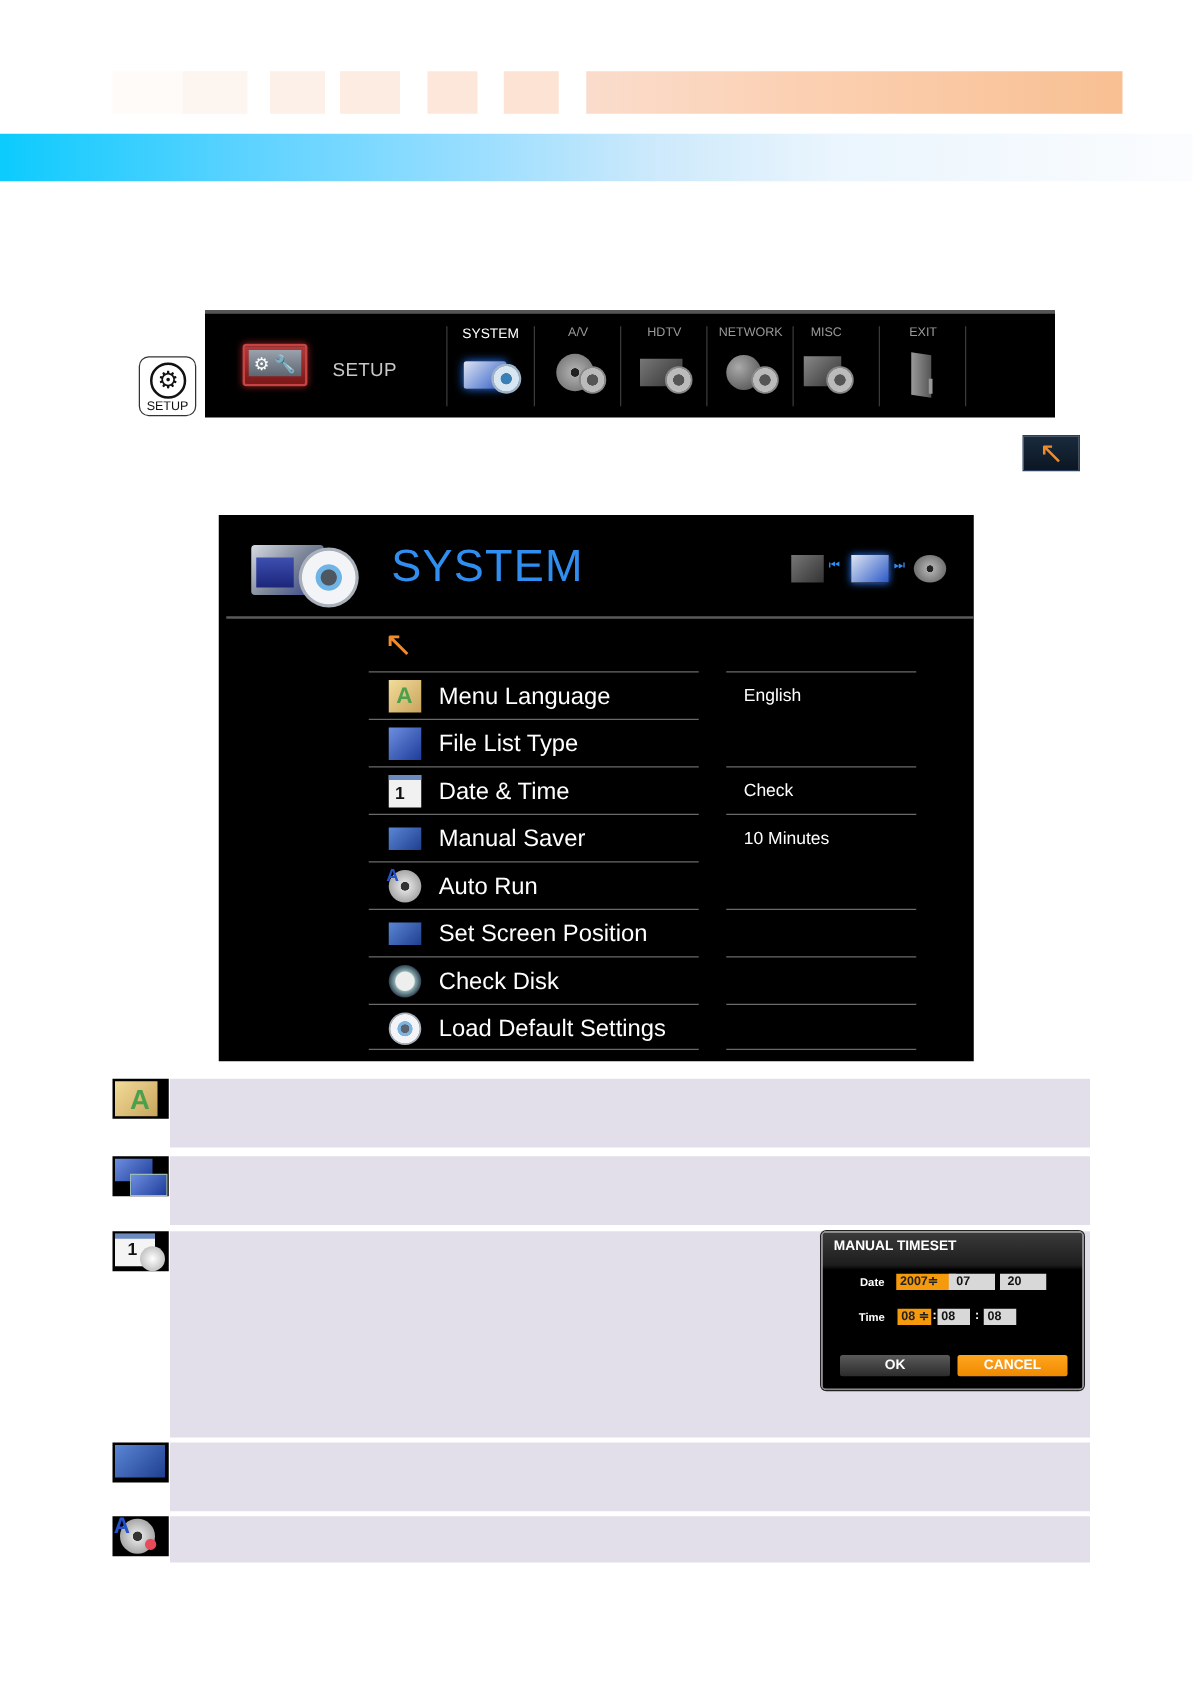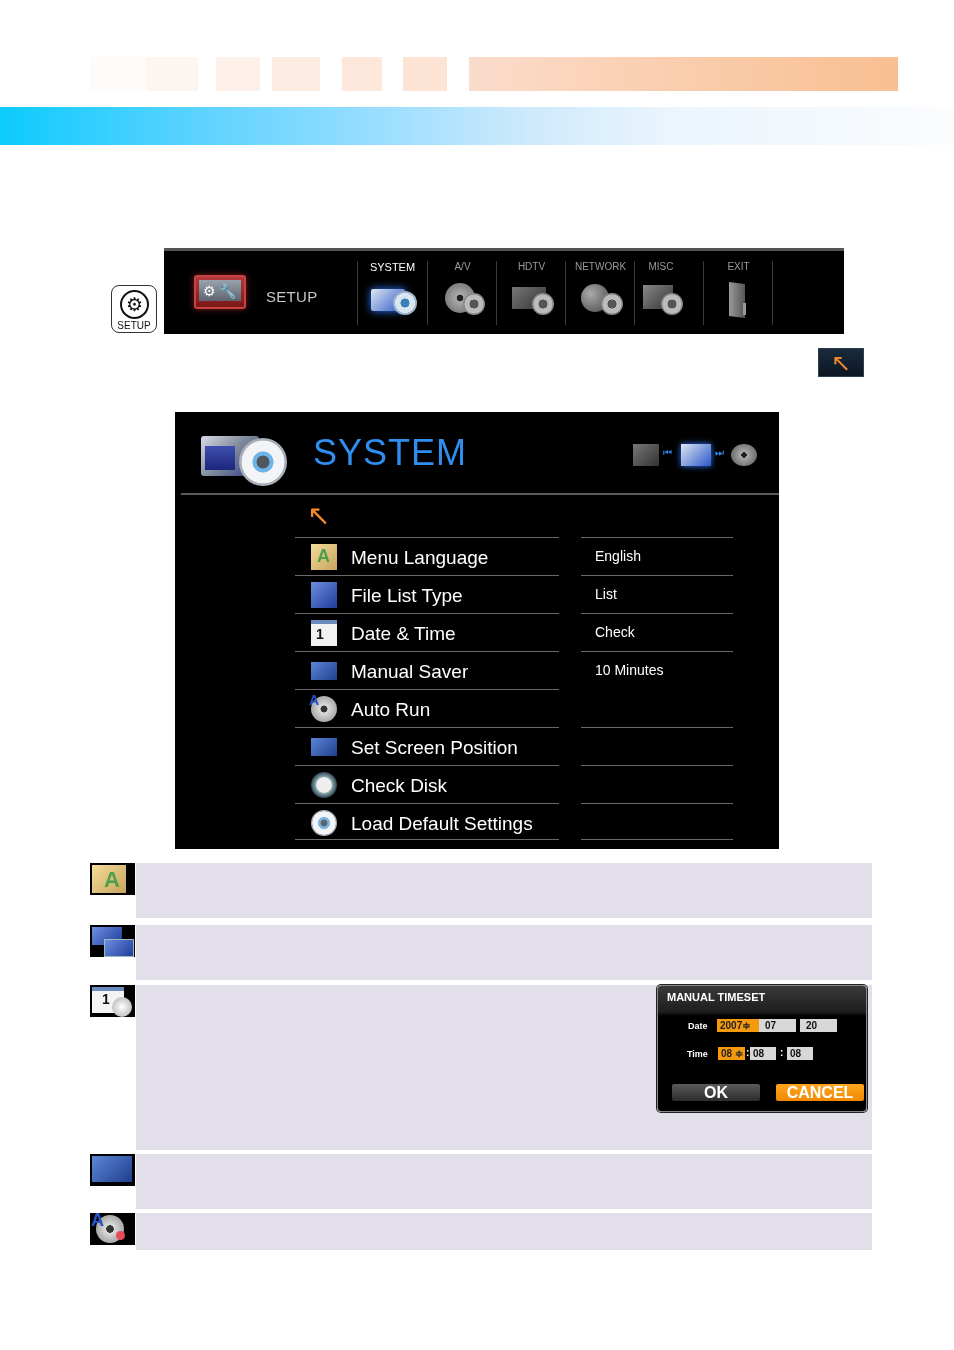--- a/index.html
+++ b/index.html
@@ -58,23 +58,23 @@
   .desc { position: absolute; left: 136px; width: 736px; background: #e3dfea; }
   .desc-icon { position: absolute; left: 90px; width: 45px; height: 32px; background: #000; overflow: hidden; }
 
   
   .dlg { position: absolute; top: 985px; left: 657px; width: 210px; height: 127px; background: linear-gradient(#3a3a3a 0, #1d1d1d 26px, #000 30px); border: 1px solid #888; border-radius: 4px; box-shadow: 0 0 0 1px #222; }
   .dlg .dt { position: absolute; top: 5px; left: 9px; color: #fff; font-size: 11px; font-weight: bold; }
   .dlg .lab { position: absolute; color: #fff; font-size: 9px; font-weight: bold; }
   .dlg .fld { position: absolute; height: 13px; font-size: 10px; font-weight: bold; color: #111; background: #d8d8d8; padding-left: 3px; line-height: 13px; }
   .dlg .fld.sel { background: #f59a0c; color: #222; }
   .dlg .sep { position: absolute; color: #fff; font-size: 10px; font-weight: bold; }
-  .dlg .btn { position: absolute; top: 98px; width: 88px; height: 17px; font-size: 16px; font-weight: bold; text-align: center; line-height: 17px; border-radius: 2px; }
+  .dlg .btn { position: absolute; top: 98px; width: 88px; height: 17px; font-size: 11px; font-weight: bold; text-align: center; line-height: 17px; border-radius: 2px; }
   .dlg .btn.ok { left: 14px; background: linear-gradient(#5a5a5a, #2c2c2c); color: #fff; }
-  .dlg .btn.cancel { left: 118px; background: linear-gradient(#ffa520, #f08a00); color: #fff; text-align: center; }
+  .dlg .btn.cancel { left: 108px; background: linear-gradient(#ffa520, #f08a00); color: #fff; text-align: center; }
 </style>
 </head>
 <body>
 
 <div class="hdr-blocks">
   <div class="hdr-blk" style="left:0;width:56px;background:#fefbf9"></div>
   <div class="hdr-blk" style="left:56px;width:52px;background:#fdf5f0"></div>
   <div class="hdr-blk" style="left:126px;width:44px;background:#fdf0e9"></div>
   <div class="hdr-blk" style="left:182px;width:48px;background:#fcece2"></div>
   <div class="hdr-blk" style="left:252px;width:40px;background:#fde7da"></div>
@@ -197,23 +197,20 @@
   </div>
   <div class="menu-row" style="top:391px">
     <div class="mi" style="border-radius:50%;background:radial-gradient(circle,#5a6470 0 18%,#7fb4e0 20% 32%,#f2f4f7 34% 62%,#a9b0b9 64%);"></div>
     <div class="ml">Load Default Settings</div>
   </div>
   <div class="menu-last"></div>
 
   <div class="val-row" style="top:125px">
       <div class="vl">English</div>
     </div>
-  <div class="val-row" style="top:163px">
-      <div class="vl">List</div>
-    </div>
   <div class="val-row" style="top:201px">
       <div class="vl">Check</div>
     </div>
   <div class="val-row" style="top:239px">
       <div class="vl">10 Minutes</div>
     </div>
   <div class="val-row" style="top:315px">
       <div class="vl"></div>
     </div>
   <div class="val-row" style="top:353px">

